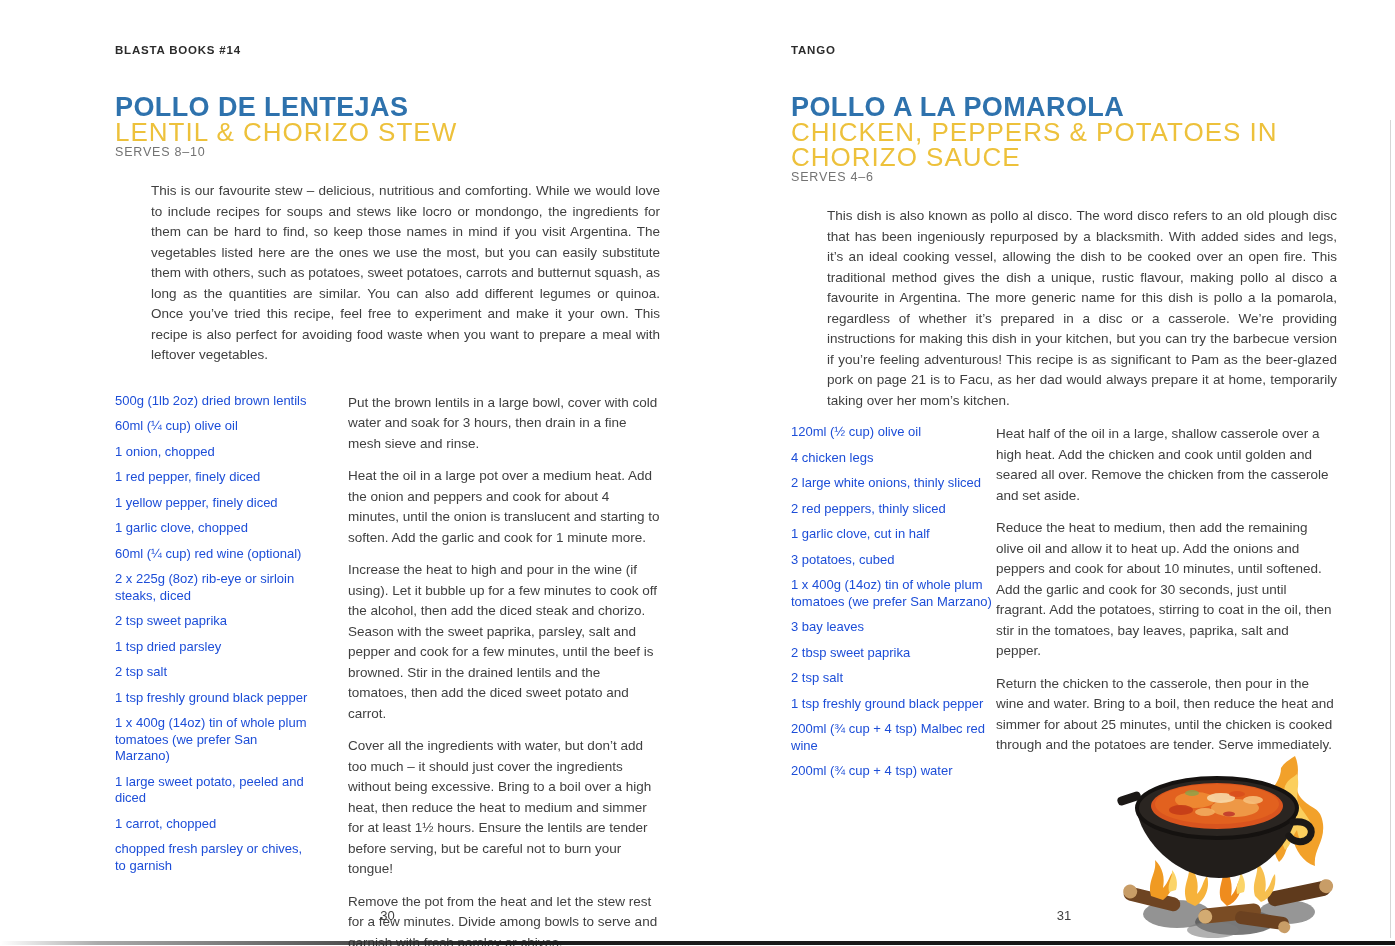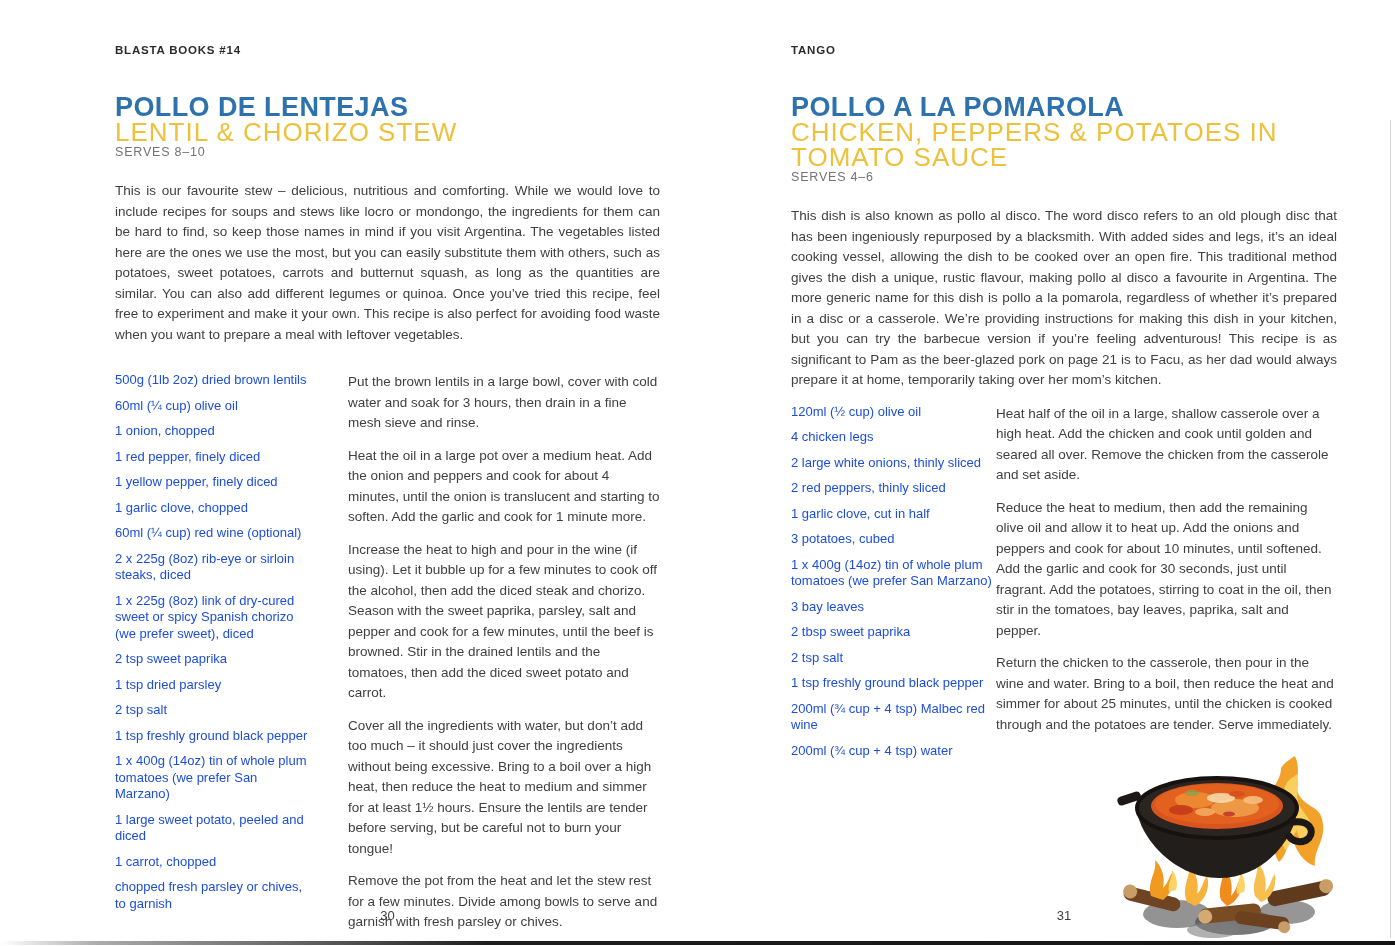--- a/index.html
+++ b/index.html
@@ -21,21 +21,21 @@
   }
   .subtitle-line {
     font-size: 26px; font-weight: 400; color: #edc13b;
     letter-spacing: 1px; line-height: 25px;
   }
   .serves {
     margin-top: 0; font-size: 12.5px; color: #737373; letter-spacing: 0.8px;
   }
   .intro {
     margin-top: 22px; font-size: 13.5px; line-height: 20.5px;
-    text-align: justify; color: #3f3f3f;
+    text-align: justify; color: #3f3f3f; margin-left: 36px;
   }
   .recipe-grid { display: grid; }
   .page-left  .recipe-grid { margin-top: 27px; grid-template-columns: 200px 1fr; column-gap: 33px; }
   .page-right .recipe-grid { margin-top: 13px; grid-template-columns: 205px 1fr; }
 
   .ingredients { list-style: none; }
   .ingredients li {
     font-size: 13px; line-height: 16.5px; margin-bottom: 9px; color: #1d4ed8;
   }
   .method p {
@@ -79,21 +79,20 @@
     <div class="recipe-grid">
       <ul class="ingredients">
           <li>500g (1lb 2oz) dried brown lentils</li>
           <li>60ml (¼ cup) olive oil</li>
           <li>1 onion, chopped</li>
           <li>1 red pepper, finely diced</li>
           <li>1 yellow pepper, finely diced</li>
           <li>1 garlic clove, chopped</li>
           <li>60ml (¼ cup) red wine (optional)</li>
           <li>2 x 225g (8oz) rib-eye or sirloin steaks, diced</li>
-          <li>1 x 225g (8oz) link of dry-cured sweet or spicy Spanish chorizo (we prefer sweet), diced</li>
           <li>2 tsp sweet paprika</li>
           <li>1 tsp dried parsley</li>
           <li>2 tsp salt</li>
           <li>1 tsp freshly ground black pepper</li>
           <li>1 x 400g (14oz) tin of whole plum tomatoes (we prefer San Marzano)</li>
           <li>1 large sweet potato, peeled and diced</li>
           <li>1 carrot, chopped</li>
           <li>chopped fresh parsley or chives, to garnish</li>
         </ul>
       <div class="method">
@@ -106,21 +105,21 @@
     </div>
 
     <div class="page-num">30</div>
   </div>
 
   <div class="page page-right">
     <div class="running-head">TANGO</div>
     <h1 class="title">POLLO A LA POMAROLA</h1>
     <div>
         <div class="subtitle-line">CHICKEN, PEPPERS &amp; POTATOES IN</div>
-        <div class="subtitle-line">TOMATO SAUCE</div>
+        <div class="subtitle-line">CHORIZO SAUCE</div>
       </div>
     <div class="serves">SERVES 4–6</div>
     <p class="intro">This dish is also known as pollo al disco. The word disco refers to an old plough disc that has been ingeniously repurposed by a blacksmith. With added sides and legs, it’s an ideal cooking vessel, allowing the dish to be cooked over an open fire. This traditional method gives the dish a unique, rustic flavour, making pollo al disco a favourite in Argentina. The more generic name for this dish is pollo a la pomarola, regardless of whether it’s prepared in a disc or a casserole. We’re providing instructions for making this dish in your kitchen, but you can try the barbecue version if you’re feeling adventurous! This recipe is as significant to Pam as the beer-glazed pork on page 21 is to Facu, as her dad would always prepare it at home, temporarily taking over her mom’s kitchen.</p>
 
     <div class="recipe-grid">
       <ul class="ingredients">
           <li>120ml (½ cup) olive oil</li>
           <li>4 chicken legs</li>
           <li>2 large white onions, thinly sliced</li>
           <li>2 red peppers, thinly sliced</li>

